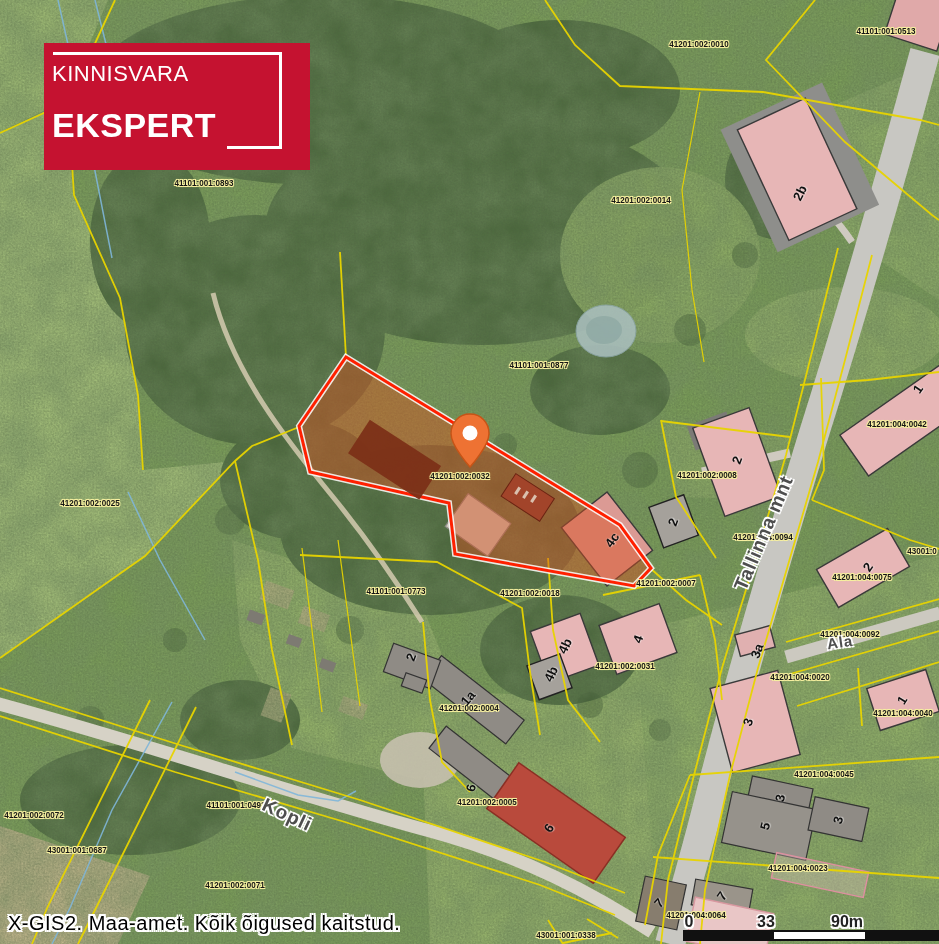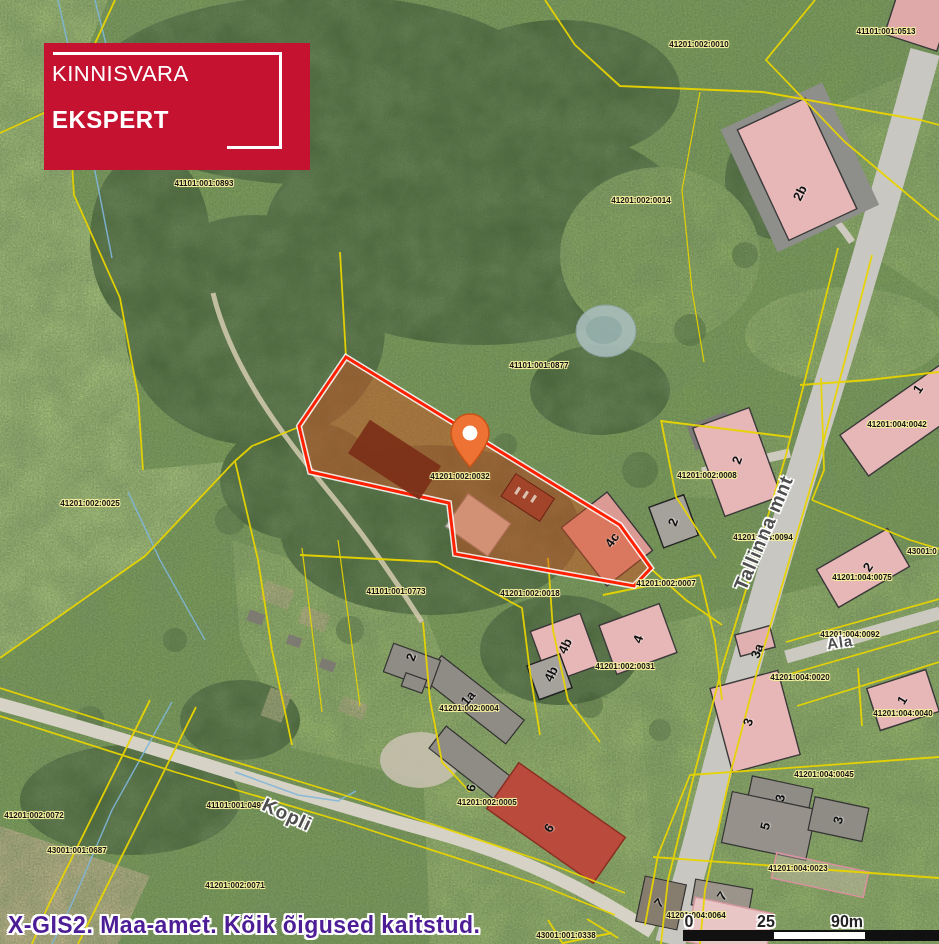--- a/index.html
+++ b/index.html
@@ -14,22 +14,22 @@
         text-shadow:0 0 2px rgba(255,255,255,.5),1px 1px 1px rgba(255,255,255,.4);}
   .street{position:absolute;font-weight:bold;color:#4e4e4e;white-space:nowrap;letter-spacing:1px;
         text-shadow:-1.5px -1.5px 0 #fff,1.5px -1.5px 0 #fff,-1.5px 1.5px 0 #fff,1.5px 1.5px 0 #fff,0 0 3px #fff;}
   .pin{position:absolute;left:448px;top:412px;width:44px;height:58px;}
   .logo{position:absolute;left:44px;top:43px;width:266px;height:127px;background:var(--logo_bg,#c51230);}
   .logo .fr{position:absolute;background:#fff;}
   .fr-top{left:9px;top:9px;width:229px;height:3px;}
   .fr-right{left:235px;top:9px;width:3px;height:97px;}
   .fr-bottom{left:183px;top:103px;width:55px;height:3px;}
   .logo-line1{position:absolute;left:8px;top:18px;font-size:22px;font-weight:400;color:#fff;letter-spacing:.5px;}
-  .logo-line2{position:absolute;left:8px;top:63px;font-size:24px;font-weight:800;color:#fff;letter-spacing:.5px;}
-  .attribution{position:absolute;left:8px;top:912px;font-size:23px;font-weight:bold;color:#4c1d95;letter-spacing:.5px;
+  .logo-line2{position:absolute;left:8px;top:63px;font-size:34px;font-weight:800;color:#fff;letter-spacing:.5px;}
+  .attribution{position:absolute;left:8px;top:912px;font-size:20px;font-weight:normal;color:#000000;letter-spacing:.5px;
         text-shadow:-2px -2px 0 #fff,2px -2px 0 #fff,-2px 2px 0 #fff,2px 2px 0 #fff,0 2px 0 #fff,0 -2px 0 #fff,2px 0 0 #fff,-2px 0 0 #fff;}
   .scalebar{position:absolute;left:0;top:0;width:100%;height:100%;pointer-events:none;}
   .sb-label{position:absolute;top:913px;transform:translateX(-50%);font-size:16px;font-weight:bold;color:#222;
         text-shadow:-1.5px -1.5px 0 #fff,1.5px -1.5px 0 #fff,-1.5px 1.5px 0 #fff,1.5px 1.5px 0 #fff;}
   .sb-bar{position:absolute;left:683px;top:930px;width:258px;height:11px;box-sizing:border-box;border:2px solid #111;
         background:linear-gradient(to right,#111 0 35%,#fff 35% 71%,#111 71% 100%);}
 </style>
 </head>
 <body>
 
@@ -278,18 +278,18 @@
     <div class="fr fr-right"></div>
     <div class="fr fr-bottom"></div>
     <div class="logo-line1">KINNISVARA</div>
     <div class="logo-line2">EKSPERT</div>
   </div>
 
   <div class="attribution">X-GIS2. Maa-amet. Kõik õigused kaitstud.</div>
 
   <div class="scalebar">
     <span class="sb-label" style="left:689px">0</span>
-    <span class="sb-label" style="left:766px">25</span>
+    <span class="sb-label" style="left:766px">33</span>
     <span class="sb-label" style="left:847px">90m</span>
     <div class="sb-bar"></div>
   </div>
 
 </div>
 
 </body></html>

